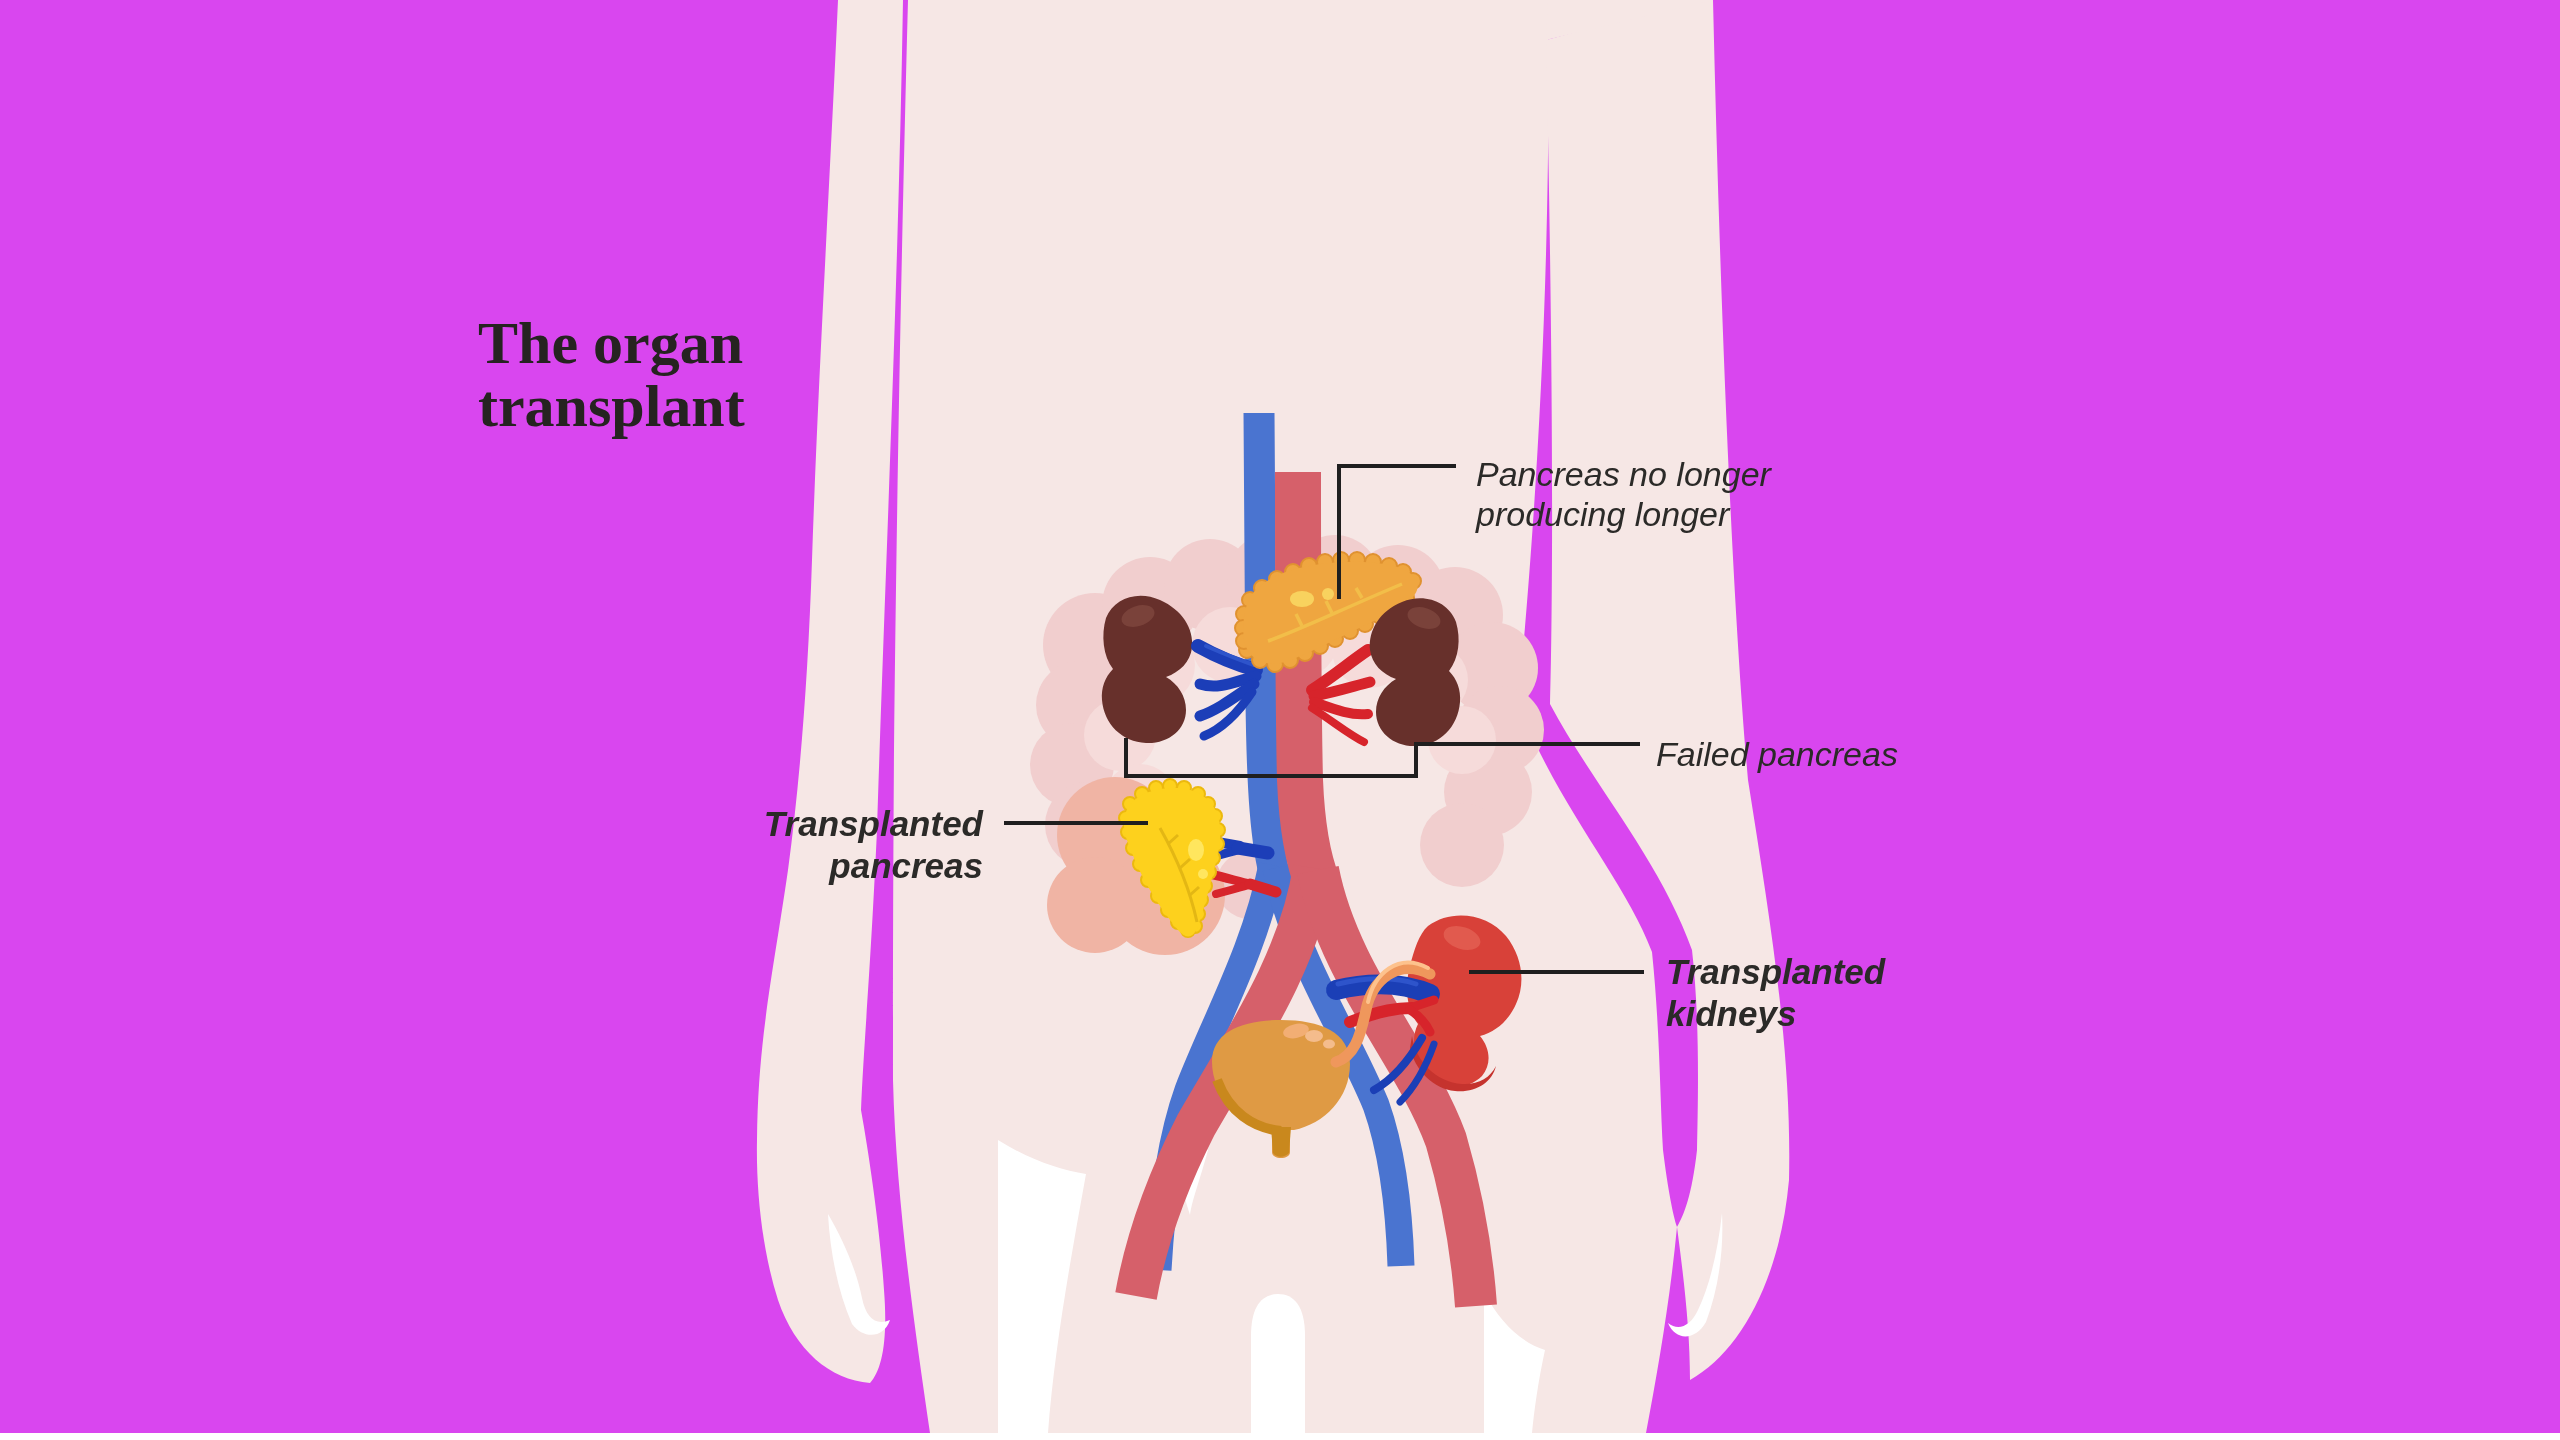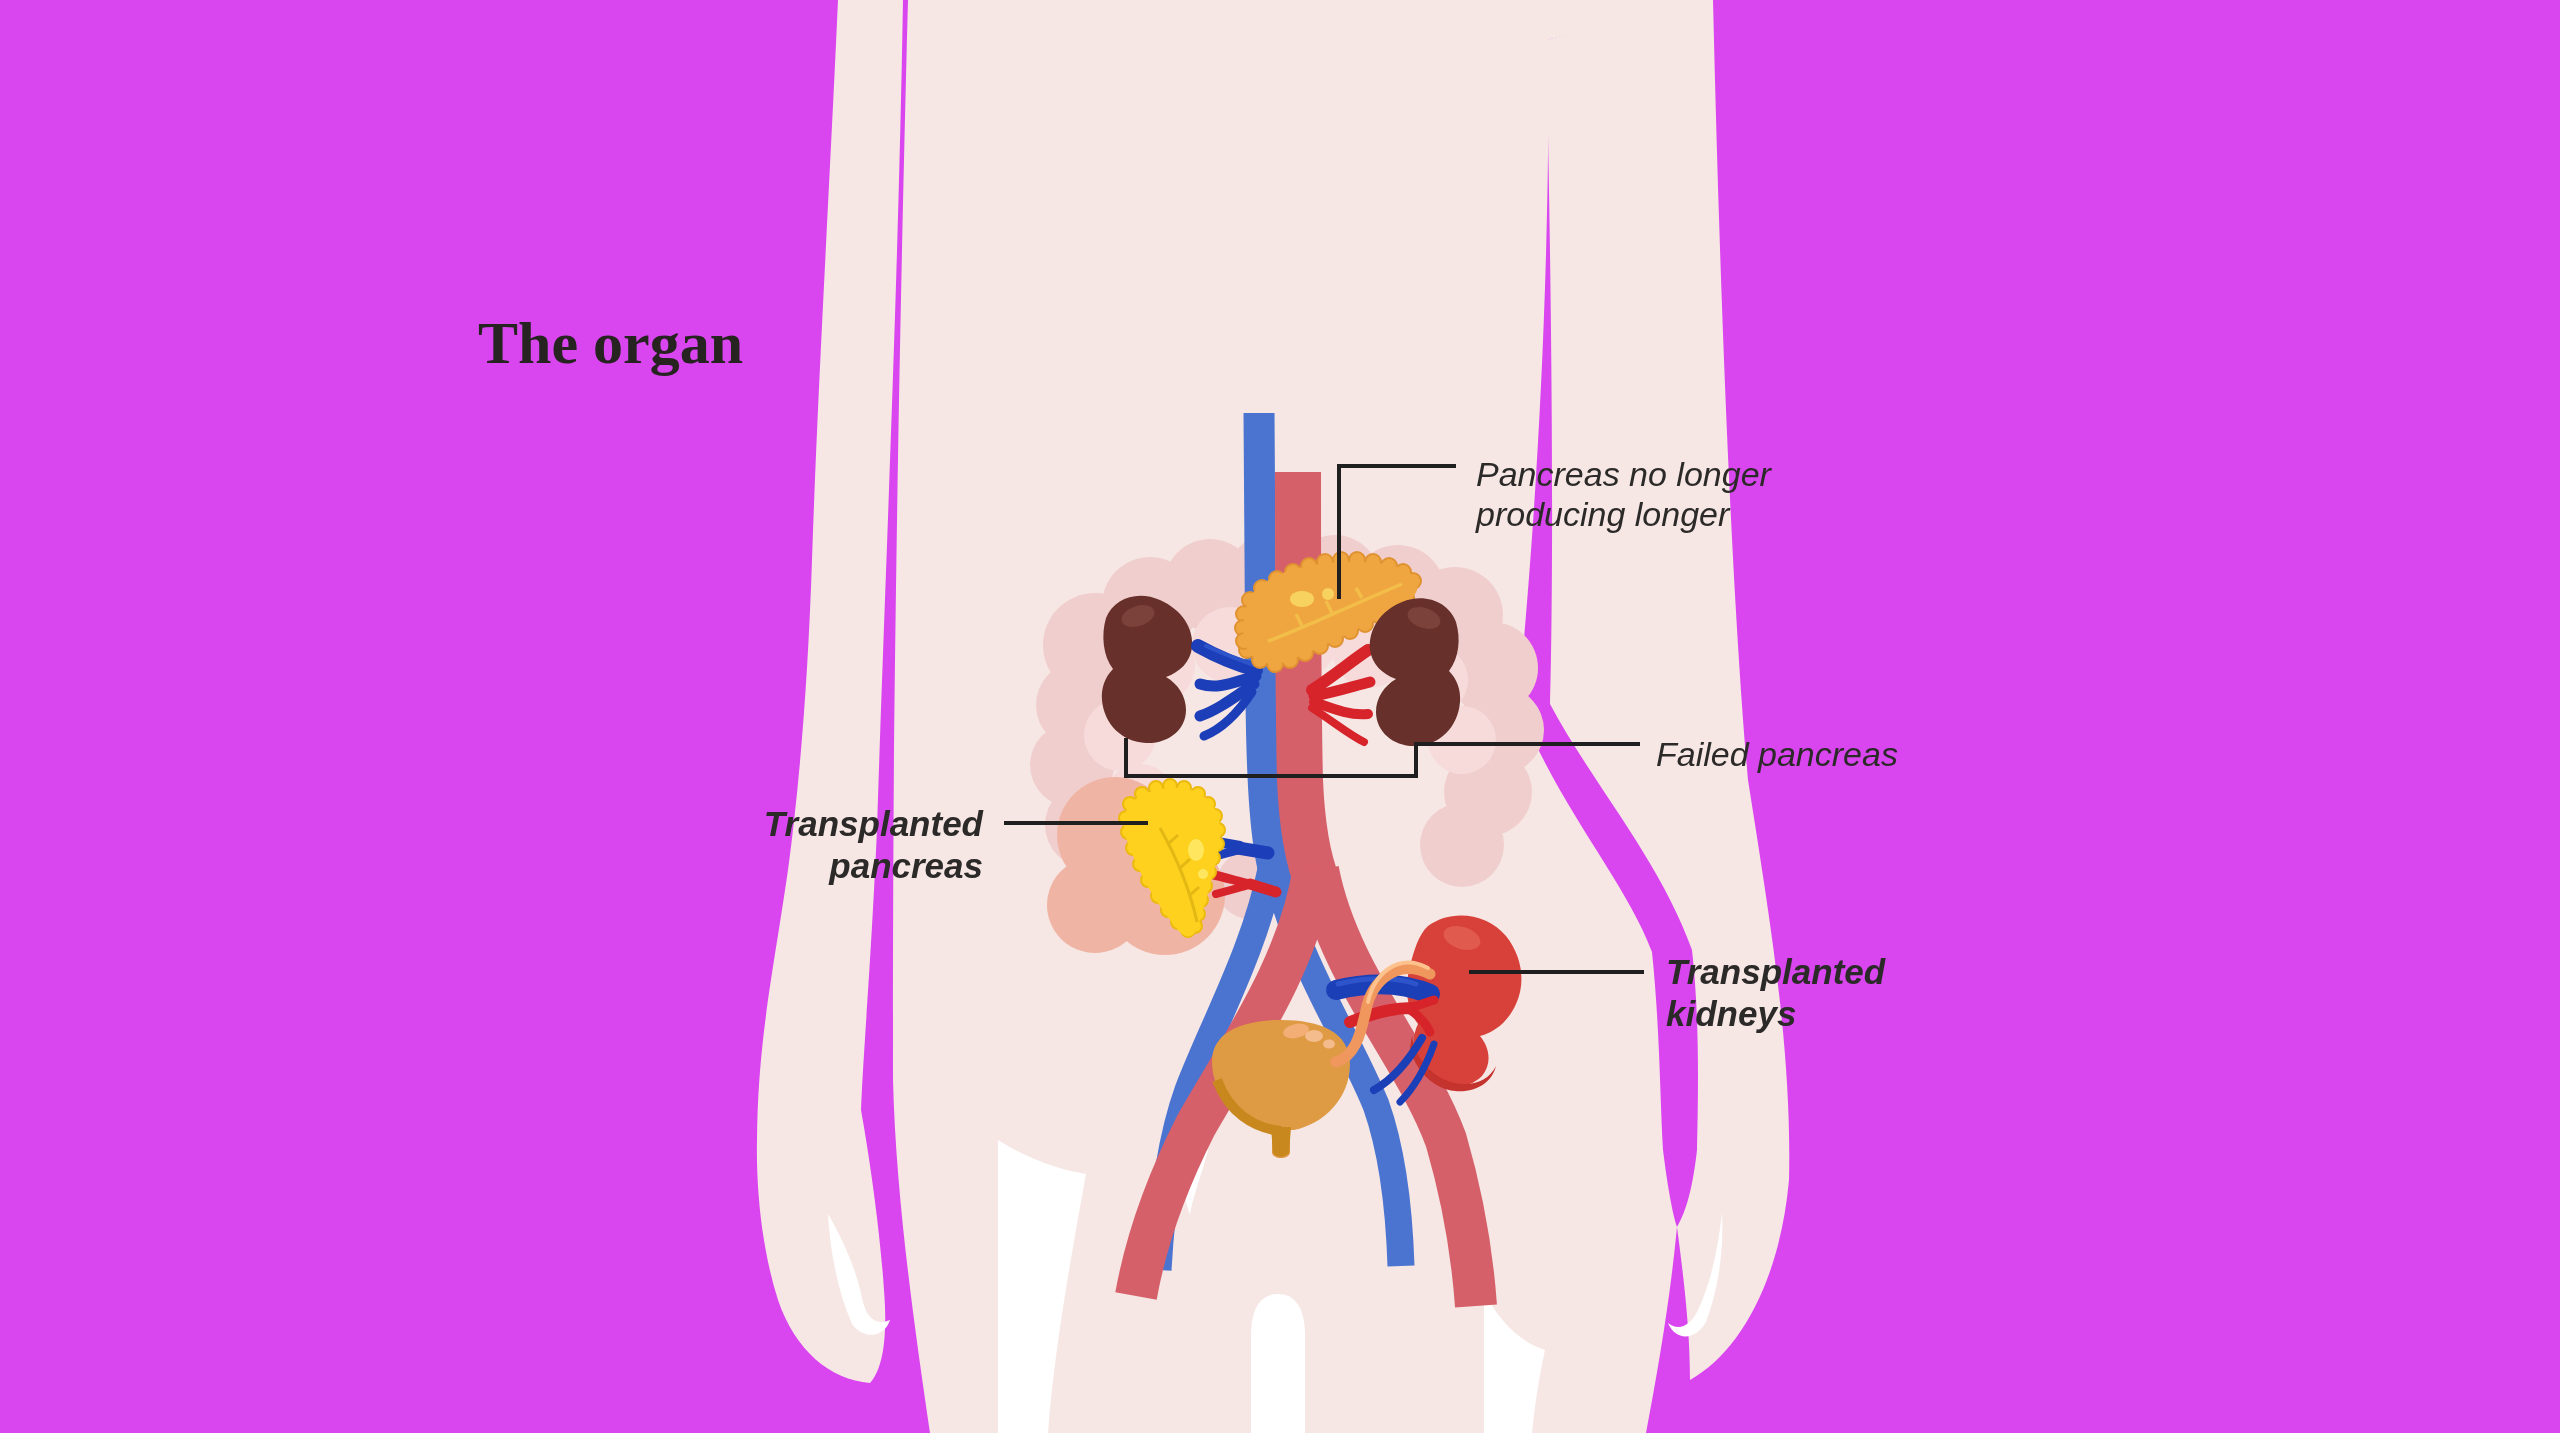--- a/index.html
+++ b/index.html
@@ -288,20 +288,21 @@
   <g fill="none" stroke-width="4" stroke="#1F1F1F">
     <path d="M 1456 466 L 1339 466 L 1339 599"></path>
     <path d="M 1126 738 L 1126 776 L 1416 776 L 1416 744 L 1640 744"></path>
     <path d="M 1004 823 L 1148 823"></path>
     <path d="M 1469 972 L 1644 972"></path>
   </g>
 </svg>
 
   <div class="txt title">
     <div>The organ</div>
+    <div>transplant</div>
   </div>
 
   <div class="txt note lbl-failed-pancreas">
     <div>Pancreas no longer</div>
     <div>producing longer</div>
   </div>
 
   <div class="txt note lbl-failed-kidneys">
     <div>Failed pancreas</div>
   </div>

